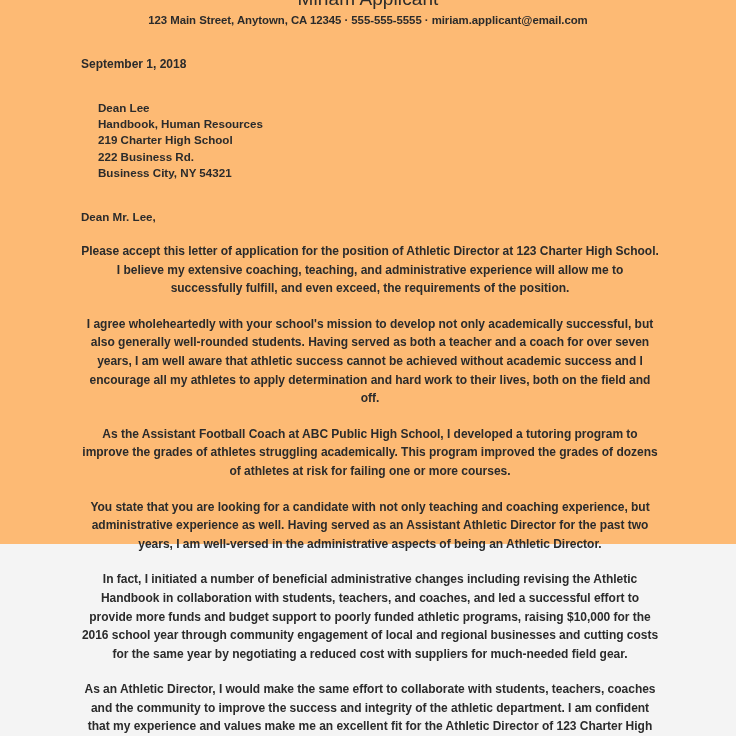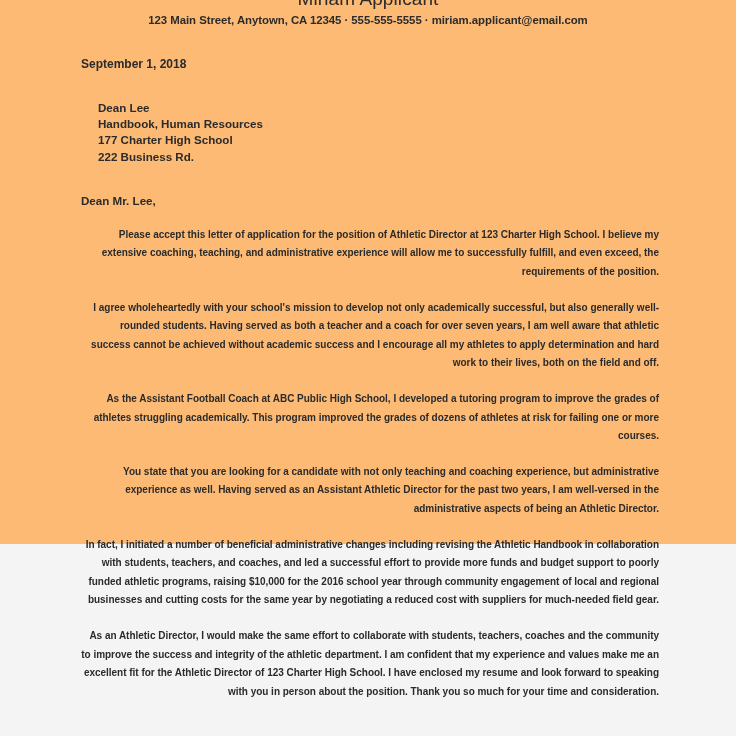--- a/index.html
+++ b/index.html
@@ -76,25 +76,25 @@
   }
 
   .salutation {
     font-size: 11.6px;
     line-height: 16px;
     font-weight: 700;
     margin: 28px 0 0 0;
   }
 
   .body-paragraph {
-    font-size: 10px;
+    font-size: 12px;
     line-height: 18.6px;
     font-weight: 700;
     margin: 17px 0 0 0;
-    text-align: right;
+    text-align: center;
     letter-spacing: -0.02px;
   }
   .body-paragraph:first-of-type {
     margin-top: 18px;
   }
 </style>
 </head>
 <body>
 
 <div class="page">
@@ -104,22 +104,23 @@
     <p class="letterhead-contact">123 Main Street, Anytown, CA 12345 · 555-555-5555 · miriam.applicant@email.com</p>
   </header>
 
   <section class="letter">
 
     <p class="date-line">September 1, 2018</p>
 
     <div class="recipient">
       <p class="recipient-line">Dean Lee</p>
       <p class="recipient-line">Handbook, Human Resources</p>
-      <p class="recipient-line">177 Charter High School</p>
+      <p class="recipient-line">219 Charter High School</p>
       <p class="recipient-line">222 Business Rd.</p>
+      <p class="recipient-line">Business City, NY 54321</p>
     </div>
 
     <p class="salutation">Dean Mr. Lee,</p>
 
     <p class="body-paragraph">Please accept this letter of application for the position of Athletic Director at 123 Charter High School. I believe my extensive coaching, teaching, and administrative experience will allow me to successfully fulfill, and even exceed, the requirements of the position.</p>
     <p class="body-paragraph">I agree wholeheartedly with your school's mission to develop not only academically successful, but also generally well-rounded students. Having served as both a teacher and a coach for over seven years, I am well aware that athletic success cannot be achieved without academic success and I encourage all my athletes to apply determination and hard work to their lives, both on the field and off.</p>
     <p class="body-paragraph">As the Assistant Football Coach at ABC Public High School, I developed a tutoring program to improve the grades of athletes struggling academically. This program improved the grades of dozens of athletes at risk for failing one or more courses.</p>
     <p class="body-paragraph">You state that you are looking for a candidate with not only teaching and coaching experience, but administrative experience as well. Having served as an Assistant Athletic Director for the past two years, I am well-versed in the administrative aspects of being an Athletic Director.</p>
     <p class="body-paragraph">In fact, I initiated a number of beneficial administrative changes including revising the Athletic Handbook in collaboration with students, teachers, and coaches, and led a successful effort to provide more funds and budget support to poorly funded athletic programs, raising $10,000 for the 2016 school year through community engagement of local and regional businesses and cutting costs for the same year by negotiating a reduced cost with suppliers for much-needed field gear.</p>
     <p class="body-paragraph">As an Athletic Director, I would make the same effort to collaborate with students, teachers, coaches and the community to improve the success and integrity of the athletic department. I am confident that my experience and values make me an excellent fit for the Athletic Director of 123 Charter High School. I have enclosed my resume and look forward to speaking with you in person about the position. Thank you so much for your time and consideration.</p>

